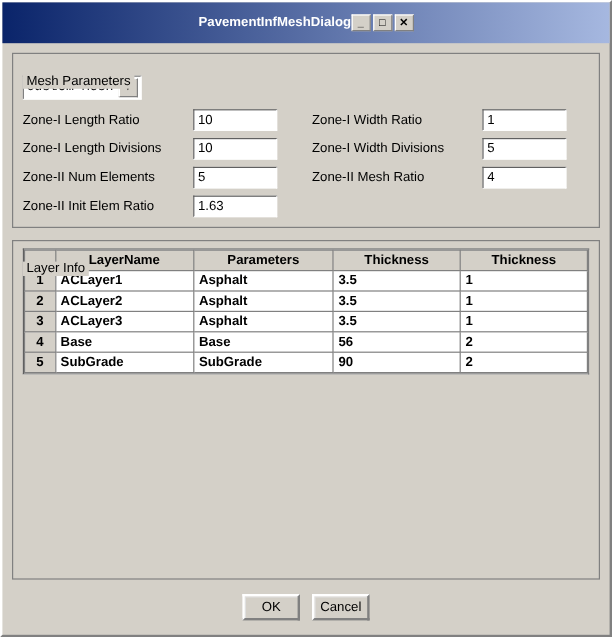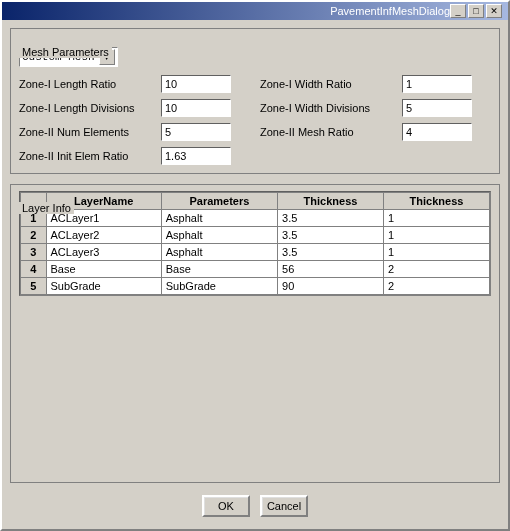--- a/index.html
+++ b/index.html
@@ -20,27 +20,27 @@
       border-right-color: #808080;
       border-bottom-color: #808080;
       box-shadow: 1px 1px 0 #404040;
       display: flex;
       flex-direction: column;
     }
 
     .title-bar {
       background: linear-gradient(to right, #0a246a, #a6b8e0);
       color: white;
-      font-weight: normal;
+      font-weight: bold;
       font-size: 11px;
       padding: 3px 6px;
       display: flex;
       align-items: center;
-      justify-content: flex-end;
-      height: 18px;
+      justify-content: center;
+      height: 34px;
       flex-shrink: 0;
     }
 
     .title-bar-buttons {
       display: flex;
       gap: 2px;
     }
 
     .title-btn {
       width: 16px;
@@ -179,20 +179,21 @@
       text-align: center;
       font-weight: bold;
       color: #000;
     }
 
     table td {
       border: 1px solid #808080;
       padding: 2px 4px;
       background: #ffffff;
       color: #000;
+      font-weight: bold;
     }
 
     table td:first-child {
       text-align: center;
       background: #d4d0c8;
       font-weight: bold;
     }
 
     .bottom-buttons {
       display: flex;

